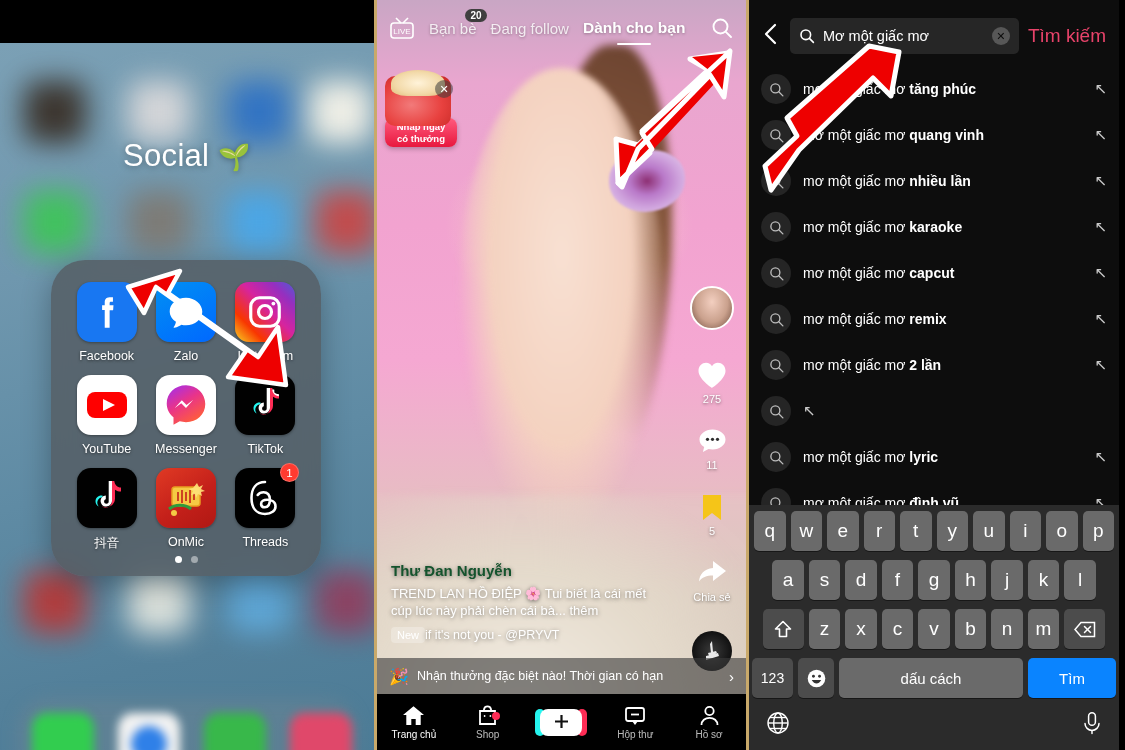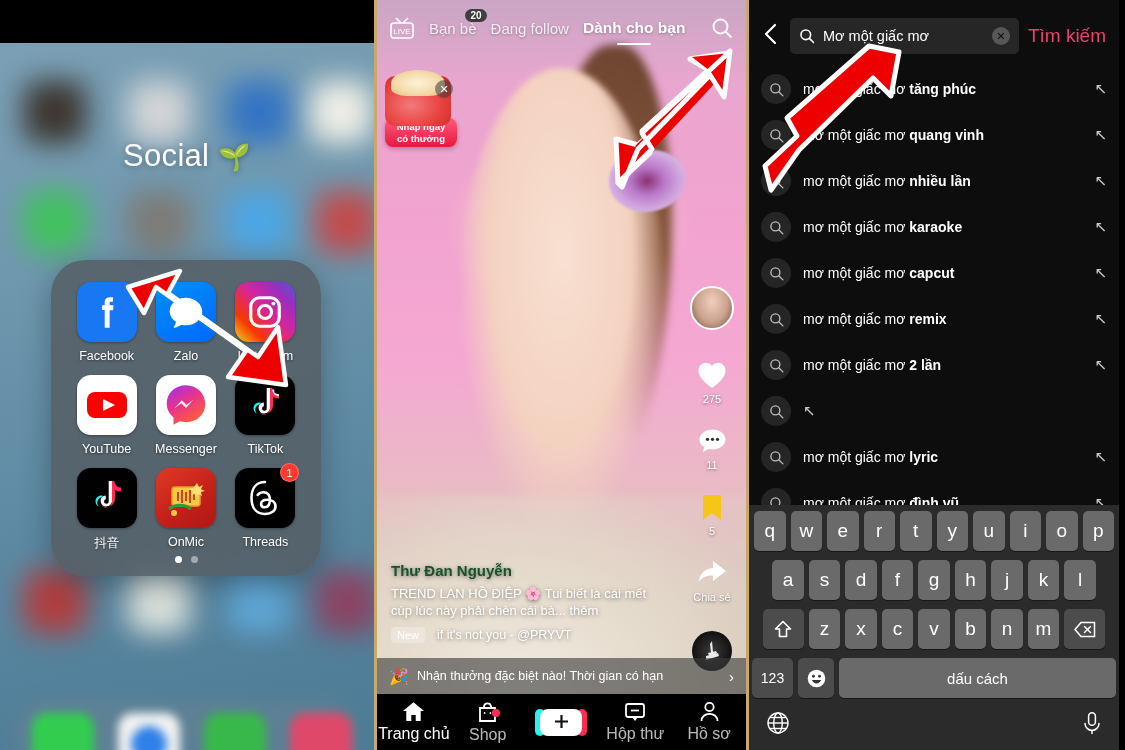--- a/index.html
+++ b/index.html
@@ -95,36 +95,36 @@
   .act { display:flex; flex-direction:column; align-items:center; margin-bottom:22px; }
   .actcount { color:#fff; font-size:11px; margin-top:3px; text-shadow:0 1px 3px rgba(0,0,0,.5); }
   .discbtn { width:40px; height:40px; border-radius:50%;
     background:radial-gradient(circle at 50% 50%, #3a3a3a 0%, #111 70%); margin-top:6px;
     display:flex; align-items:center; justify-content:center; }
 
   .caption { position:absolute; left:14px; bottom:107px; width:268px; z-index:5; }
   .cap-user { color:#14532d; font-size:15px; font-weight:bold; text-shadow:0 1px 4px rgba(0,0,0,.5); }
   .cap-text { color:#fff; font-size:13px; line-height:1.35; margin-top:6px;
     text-shadow:0 1px 4px rgba(0,0,0,.5); }
-  .cap-music { display:flex; align-items:center; gap:12px; margin-top:7px; }
+  .cap-music { display:flex; align-items:center; gap:0; margin-top:7px; }
   .newtag { background:rgba(255,255,255,.28); color:#fff; font-size:11px;
     padding:2px 6px; border-radius:4px; }
   .cap-song { color:#fff; font-size:12.5px; text-shadow:0 1px 4px rgba(0,0,0,.5); }
 
   .promo { position:absolute; left:0; bottom:56px; width:100%; height:36px;
     background:rgba(60,60,60,.62); display:flex; align-items:center;
     padding:0 12px; gap:8px; z-index:6; }
   .promo-txt { color:#fff; font-size:12.5px; flex:1; }
   .promo-chev { color:#fff; font-size:15px; }
 
   .navbar { position:absolute; left:0; bottom:0; width:100%; height:56px; background:#000;
     display:flex; align-items:center; z-index:7; }
   .navitem { flex:1; display:flex; flex-direction:column; align-items:center;
     justify-content:center; position:relative; }
-  .navlabel { color:#fff; font-size:16px; margin-top:3px; }
+  .navlabel { color:#fff; font-size:10px; margin-top:3px; }
   .navlabel.dim { color:rgba(255,255,255,.72); }
   .plusbtn { width:42px; height:27px; border-radius:8px; background:#fff; position:relative;
     display:flex; align-items:center; justify-content:center; }
   .plusbtn::before,.plusbtn::after { content:""; position:absolute; top:0; width:10px; height:27px;
     border-radius:8px; z-index:-1; }
   .plusbtn::before { left:-5px; background:#25f4ee; }
   .plusbtn::after { right:-5px; background:#fe2c55; }
   .navdot { position:absolute; top:8px; right:34%; width:8px; height:8px;
     border-radius:50%; background:#fe2c55; }
 
@@ -640,20 +640,21 @@
         <div class="key num">123</div>
         <div class="key emoji">
           <svg width="21" height="21" viewBox="0 0 22 22">
               <circle cx="11" cy="11" r="9.2" fill="#fff"></circle>
               <circle cx="7.8" cy="8.6" r="1.5" fill="#333"></circle>
               <circle cx="14.2" cy="8.6" r="1.5" fill="#333"></circle>
               <path d="M6 12.6c1.5 2.6 3.2 3.6 5 3.6s3.5-1 5-3.6z" fill="#333"></path>
             </svg>
         </div>
         <div class="key space">dấu cách</div>
+        <div class="key go">Tìm</div>
       </div>
       <div class="kbbottom">
         <span class="kbglyph">
           <svg width="24" height="24" viewBox="0 0 24 24" fill="none" stroke="#fff" stroke-width="1.4">
               <circle cx="12" cy="12" r="10"></circle>
               <ellipse cx="12" cy="12" rx="4.3" ry="10"></ellipse>
               <line x1="2" y1="12" x2="22" y2="12"></line>
               <line x1="4" y1="6.5" x2="20" y2="6.5"></line>
               <line x1="4" y1="17.5" x2="20" y2="17.5"></line>
             </svg>

